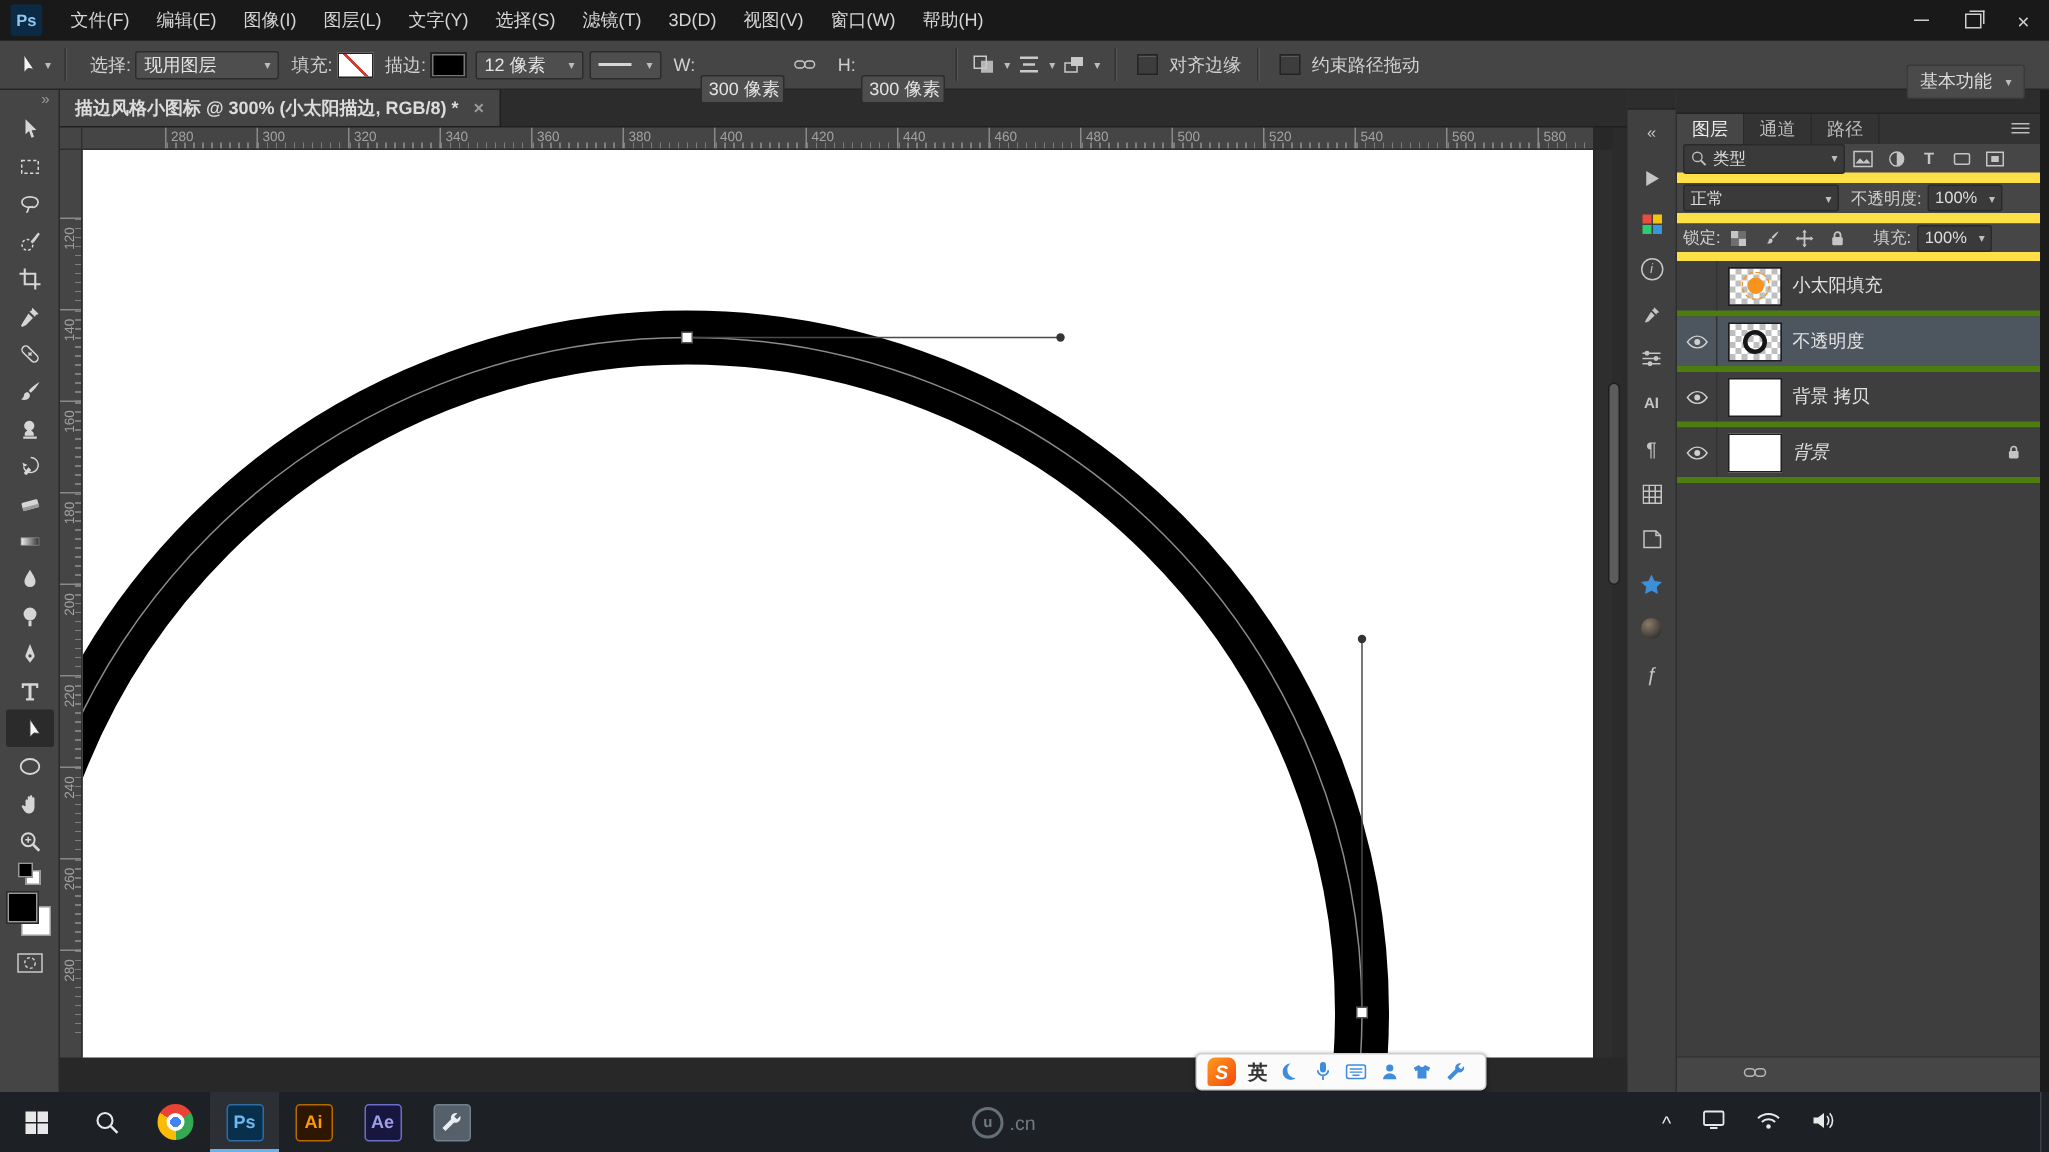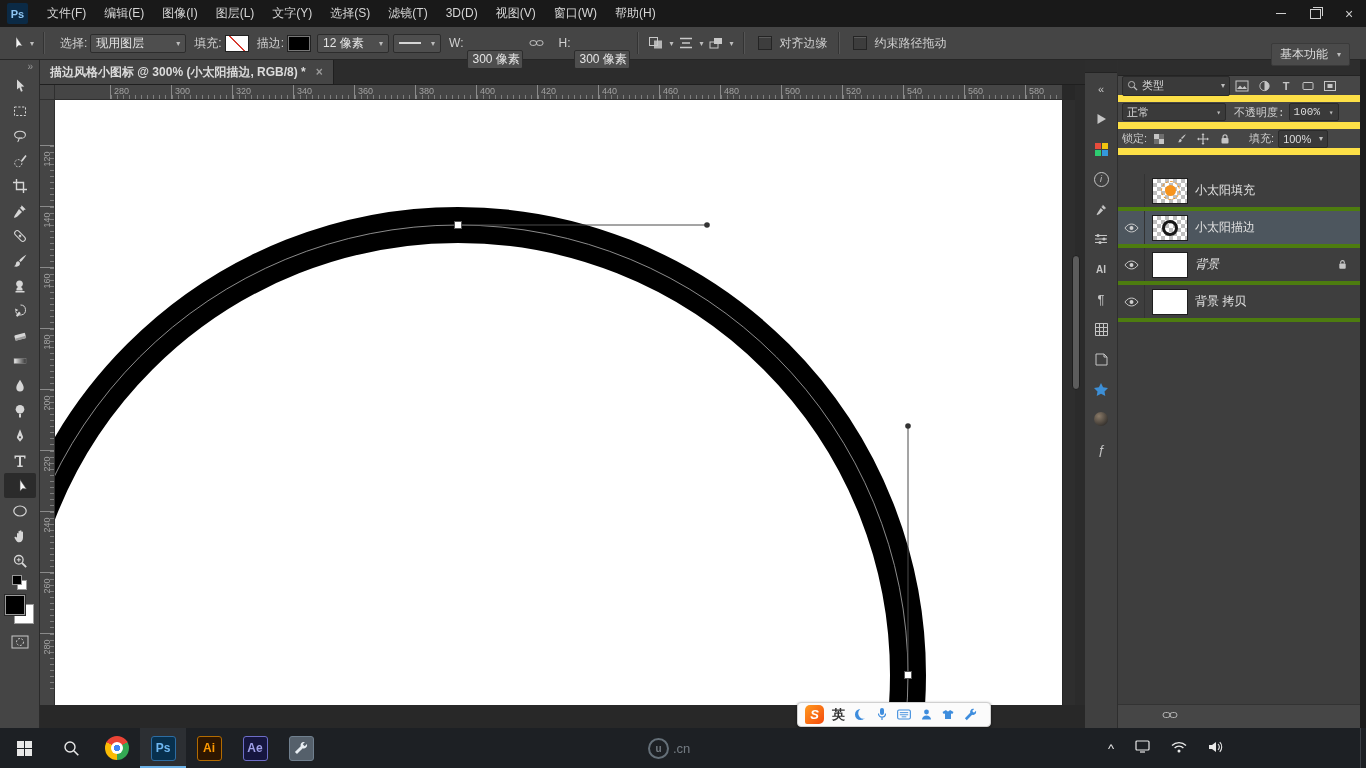--- a/index.html
+++ b/index.html
@@ -72,21 +72,21 @@
   .sw-grid i{display:block;}
   .circ-i{width:13px;height:13px;border-radius:50%;border:1px solid #c5c5c5;font-size:9px;display:flex;align-items:center;justify-content:center;font-style:italic;}
   .sphere{width:14px;height:14px;border-radius:50%;background:radial-gradient(circle at 35% 30%,#8a7a68,#1d1d1d);}
   .dock{position:absolute;left:1118px;top:60px;width:242px;bottom:40px;background:#3e3e3e;box-sizing:border-box;z-index:5;}
   .dock-grip{height:15px;background:#2d2d2d;border-bottom:1px solid #232323;}
   .ptabs{height:20px;background:#333;display:flex;align-items:stretch;}
   .p-tab{padding:0 10px;display:flex;align-items:center;font-size:12px;color:#bdbdbd;background:#333;border-right:1px solid #2a2a2a;}
   .p-tab.active{background:#464646;color:#ececec;}
   .p-menu{margin-left:auto;display:flex;align-items:center;padding-right:6px;}
   .prow{height:26px;display:flex;align-items:center;background:#464646;border-bottom:7px solid #fde047;padding:0 4px;box-sizing:border-box;font-size:11px;color:#cfcfcf;}
-  .prow.blend{height:27px;font-family:Liberation Mono, monospace;}
+  .prow.blend{height:27px;}
   .kind-combo{width:98px;height:18px;background:#3a3a3a;border:1px solid #2a2a2a;border-radius:2px;display:flex;align-items:center;gap:4px;padding:0 4px;color:#ddd;}
   .mini-btn{width:20px;height:18px;display:flex;align-items:center;justify-content:center;margin-left:2px;color:#c5c5c5;}
   .pcombo{height:18px;background:#3a3a3a;border:1px solid #2a2a2a;border-radius:2px;display:flex;align-items:center;padding:0 4px;color:#ddd;box-sizing:border-box;}
   .pc104{width:104px;}.pc50{width:50px;margin-left:4px;}
   .plabel{margin-left:8px;white-space:nowrap;}
   .layers{position:absolute;top:114px;left:0;right:0;bottom:24px;background:#3e3e3e;overflow:hidden;}
   .layer-row{height:33px;display:flex;align-items:center;border-bottom:4px solid #4d7c0f;background:#3e3e3e;}
   .layer-row.selected{background:#4d565e;}
   .eye-cell{width:26px;height:100%;display:flex;align-items:center;justify-content:center;border-right:1px solid #333;flex:none;}
   .thumb{width:36px;height:26px;margin:0 7px;border:1px solid #1e1e1e;background:#fff;position:relative;display:flex;align-items:center;justify-content:center;flex:none;box-sizing:border-box;}
@@ -525,20 +525,30 @@
         </svg>
       </div>
     <div class="dock-ic">
         <span class="sphere"></span>
       </div>
     <div class="dock-ic" style="font-style:italic;font-size:13px;">ƒ</div>
   </div>
 
   <div class="dock">
     <div class="dock-grip"></div>
+    <div class="ptabs">
+      <div class="p-tab active">图层</div>
+      <div class="p-tab">通道</div>
+      <div class="p-tab">路径</div>
+      <div class="p-menu">
+          <svg width="14" height="10" viewBox="0 0 14 10">
+            <path d="M1 1.5h12M1 4.5h12M1 7.5h12" stroke="#bdbdbd"></path>
+          </svg>
+        </div>
+    </div>
     <div class="prow">
       <div class="kind-combo">
         <svg width="11" height="11" viewBox="0 0 12 12">
             <circle cx="5" cy="5" r="3.4" fill="none" stroke="#bdbdbd"></circle>
             <path d="M7.6 7.6L11 11" stroke="#bdbdbd" stroke-width="1.4"></path>
           </svg>
         <span>类型</span>
         <span class="caret">▾</span>
       </div>
       <div class="mini-btn">
@@ -619,48 +629,48 @@
       <div class="layer-row selected">
         <div class="eye-cell">
             <svg width="15" height="10" viewBox="0 0 16 10">
               <path d="M1 5C3.5 1.5 6 .8 8 .8s4.5.7 7 4.2c-2.5 3.5-5 4.2-7 4.2S3.5 8.5 1 5z" fill="none" stroke="#cfcfcf"></path>
               <circle cx="8" cy="5" r="2.1" fill="#cfcfcf"></circle>
             </svg>
           </div>
         <div class="thumb checker">
             <span class="ringg"></span>
           </div>
-        <span class="layer-name">小太阳描边</span>
+        <span class="layer-name">不透明度</span>
+      </div>
+      <div class="layer-row">
+        <div class="eye-cell">
+            <svg width="15" height="10" viewBox="0 0 16 10">
+              <path d="M1 5C3.5 1.5 6 .8 8 .8s4.5.7 7 4.2c-2.5 3.5-5 4.2-7 4.2S3.5 8.5 1 5z" fill="none" stroke="#cfcfcf"></path>
+              <circle cx="8" cy="5" r="2.1" fill="#cfcfcf"></circle>
+            </svg>
+          </div>
+        <div class="thumb"></div>
+        <span class="layer-name">背景 拷贝</span>
       </div>
       <div class="layer-row">
         <div class="eye-cell">
             <svg width="15" height="10" viewBox="0 0 16 10">
               <path d="M1 5C3.5 1.5 6 .8 8 .8s4.5.7 7 4.2c-2.5 3.5-5 4.2-7 4.2S3.5 8.5 1 5z" fill="none" stroke="#cfcfcf"></path>
               <circle cx="8" cy="5" r="2.1" fill="#cfcfcf"></circle>
             </svg>
           </div>
         <div class="thumb"></div>
         <span class="layer-name italic">背景</span>
         <span class="layer-lock">
             <svg width="11" height="11" viewBox="0 0 12 12">
               <rect x="2.5" y="5" width="7" height="5.5" rx="1" fill="#c5c5c5"></rect>
               <path d="M4 5V3.8a2 2 0 014 0V5" fill="none" stroke="#c5c5c5" stroke-width="1.2"></path>
             </svg>
           </span>
       </div>
-      <div class="layer-row">
-        <div class="eye-cell">
-            <svg width="15" height="10" viewBox="0 0 16 10">
-              <path d="M1 5C3.5 1.5 6 .8 8 .8s4.5.7 7 4.2c-2.5 3.5-5 4.2-7 4.2S3.5 8.5 1 5z" fill="none" stroke="#cfcfcf"></path>
-              <circle cx="8" cy="5" r="2.1" fill="#cfcfcf"></circle>
-            </svg>
-          </div>
-        <div class="thumb"></div>
-        <span class="layer-name">背景 拷贝</span>
-      </div>
     </div>
     <div class="layers-footer">
       <div><svg width="16" height="12" viewBox="0 0 16 12">
             <g fill="none" stroke="#b5b5b5">
               <rect x="1" y="3.5" width="7" height="5" rx="2.5"></rect>
               <rect x="8" y="3.5" width="7" height="5" rx="2.5"></rect>
             </g>
           </svg></div>
     </div>
   </div>

